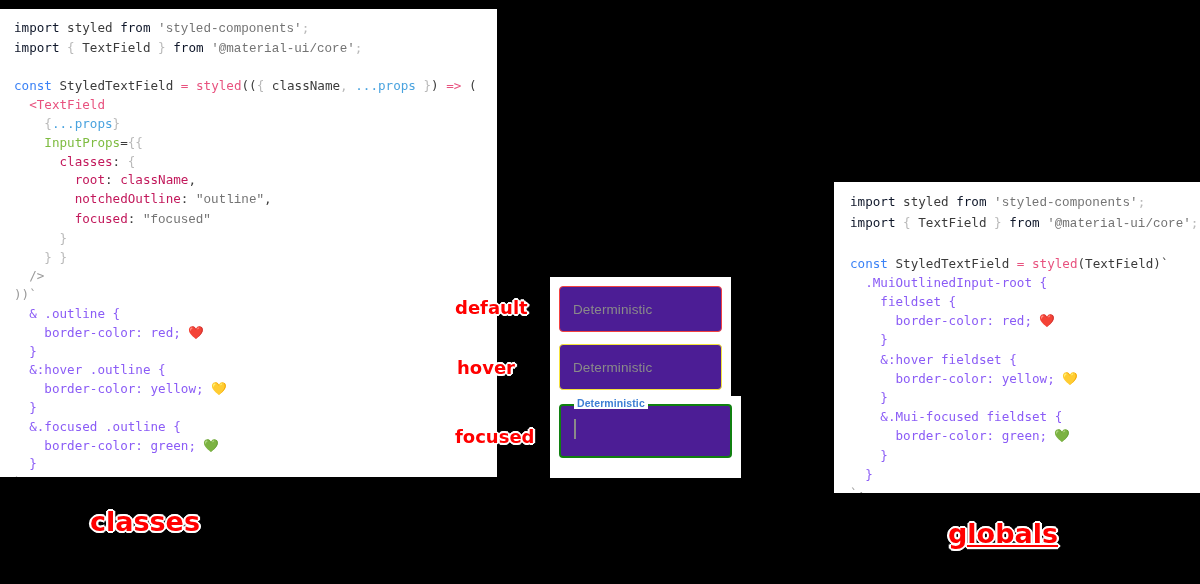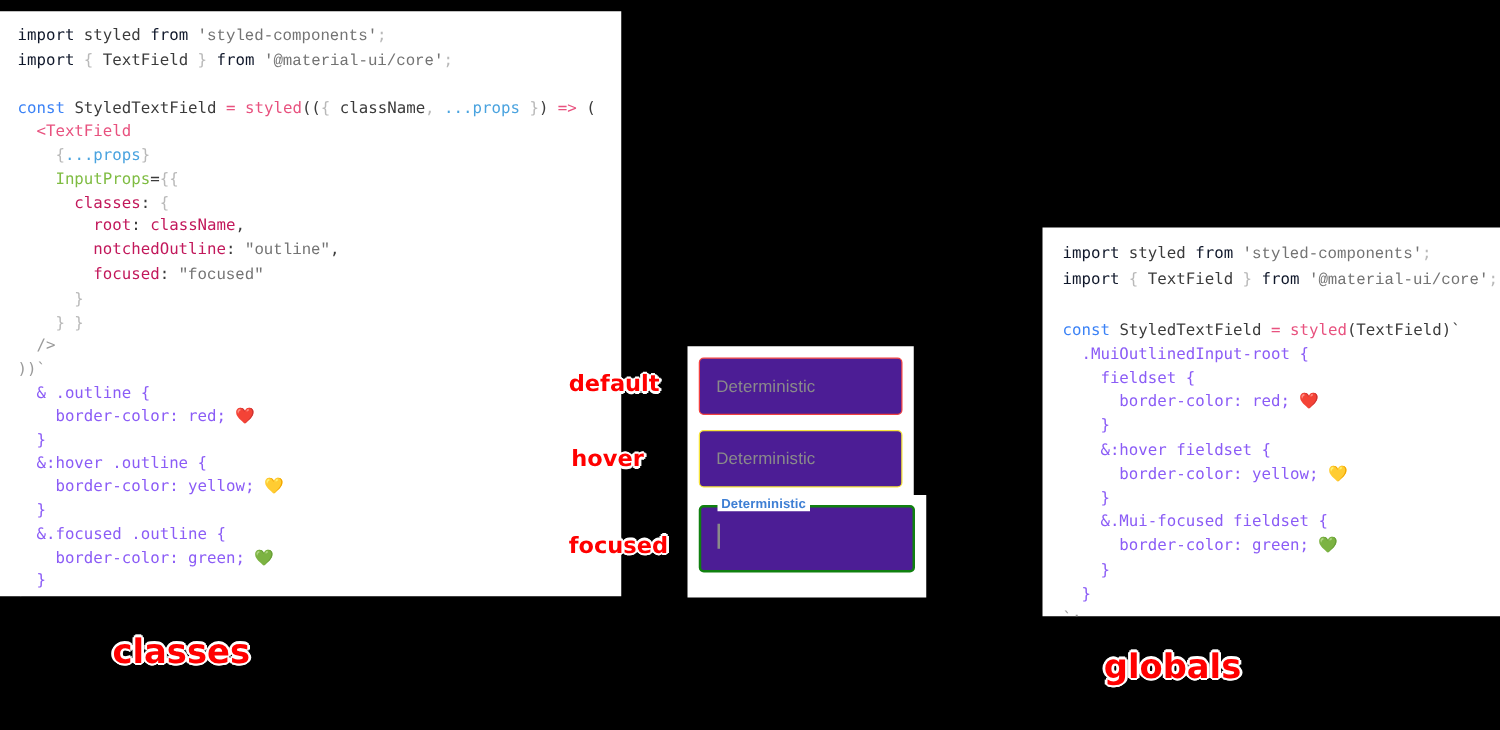--- a/index.html
+++ b/index.html
@@ -153,21 +153,21 @@
        1.2px 1.2px 0 #fff, -1.2px 1.2px 0 #fff, 1.2px -1.2px 0 #fff, -1.2px -1.2px 0 #fff,
        2.2px 0 0 #fff, -2.2px 0 0 #fff, 0 2.2px 0 #fff, 0 -2.2px 0 #fff;
   }
   .annot-state { font-size: 18px; }
   #annot-default { left: 455px; top: 297px; }
   #annot-hover   { left: 457px; top: 357px; }
   #annot-focused { left: 455px; top: 426px; }
 
   .annot-title { font-size: 27px; }
   #annot-classes { left: 90px;  top: 506px; }
-  #annot-globals { left: 883px; top: 518px; }
+  #annot-globals { left: 948px; top: 518px; text-decoration: underline; }
 </style>
 </head>
 <body>
 
 <div class="code-panel" id="code-panel-left">
   <div class="code-lines" id="left-code"><div class="code-line"><span class="tok-kw">import </span><span class="tok-ident">styled</span><span class="tok-kw"> from </span><span class="tok-str">'styled-components'</span><span class="tok-punct">;</span></div><div class="code-line"><span class="tok-kw">import </span><span class="tok-punct">{</span><span class="tok-ident"> TextField </span><span class="tok-punct">}</span><span class="tok-kw"> from </span><span class="tok-str">'@material-ui/core'</span><span class="tok-punct">;</span></div><div class="code-line">&nbsp;</div><div class="code-line"><span class="tok-const">const </span><span class="tok-ident">StyledTextField </span><span class="tok-op">= </span><span class="tok-fn">styled</span><span class="tok-ident">((</span><span class="tok-punct">{</span><span class="tok-ident"> className</span><span class="tok-punct">, </span><span class="tok-spread">...props </span><span class="tok-punct">}</span><span class="tok-ident">) </span><span class="tok-op">=&gt; </span><span class="tok-ident">(</span></div><div class="code-line"><span class="tok-tag">  &lt;TextField</span></div><div class="code-line"><span class="tok-ident">    </span><span class="tok-punct">{</span><span class="tok-spread">...props</span><span class="tok-punct">}</span></div><div class="code-line"><span class="tok-attr">    InputProps</span><span class="tok-ident">=</span><span class="tok-punct">{{</span></div><div class="code-line"><span class="tok-prop">      classes</span><span class="tok-ident">: </span><span class="tok-punct">{</span></div><div class="code-line"><span class="tok-prop">        root</span><span class="tok-ident">: </span><span class="tok-prop">className</span><span class="tok-ident">,</span></div><div class="code-line"><span class="tok-prop">        notchedOutline</span><span class="tok-ident">: </span><span class="tok-str">"outline"</span><span class="tok-ident">,</span></div><div class="code-line"><span class="tok-prop">        focused</span><span class="tok-ident">: </span><span class="tok-str">"focused"</span></div><div class="code-line"><span class="tok-punct">      }</span></div><div class="code-line"><span class="tok-punct">    } }</span></div><div class="code-line"><span class="tok-gray">  /&gt;</span></div><div class="code-line"><span class="tok-gray">))`</span></div><div class="code-line"><span class="tok-css">  &amp; .outline {</span></div><div class="code-line"><span class="tok-css">    border-color: red; </span><span class="emoji">❤️</span></div><div class="code-line"><span class="tok-css">  }</span></div><div class="code-line"><span class="tok-css">  &amp;:hover .outline {</span></div><div class="code-line"><span class="tok-css">    border-color: yellow; </span><span class="emoji">💛</span></div><div class="code-line"><span class="tok-css">  }</span></div><div class="code-line"><span class="tok-css">  &amp;.focused .outline {</span></div><div class="code-line"><span class="tok-css">    border-color: green; </span><span class="emoji">💚</span></div><div class="code-line"><span class="tok-css">  }</span></div><div class="code-line"><span class="tok-gray">`;</span></div></div>
 </div>
 
 <div class="code-panel" id="code-panel-right">
   <div class="code-lines" id="right-code"><div class="code-line"><span class="tok-kw">import </span><span class="tok-ident">styled</span><span class="tok-kw"> from </span><span class="tok-str">'styled-components'</span><span class="tok-punct">;</span></div><div class="code-line"><span class="tok-kw">import </span><span class="tok-punct">{</span><span class="tok-ident"> TextField </span><span class="tok-punct">}</span><span class="tok-kw"> from </span><span class="tok-str">'@material-ui/core'</span><span class="tok-punct">;</span></div><div class="code-line">&nbsp;</div><div class="code-line"><span class="tok-const">const </span><span class="tok-ident">StyledTextField </span><span class="tok-op">= </span><span class="tok-fn">styled</span><span class="tok-ident">(TextField)`</span></div><div class="code-line"><span class="tok-css">  .MuiOutlinedInput-root {</span></div><div class="code-line"><span class="tok-css">    fieldset {</span></div><div class="code-line"><span class="tok-css">      border-color: red; </span><span class="emoji">❤️</span></div><div class="code-line"><span class="tok-css">    }</span></div><div class="code-line"><span class="tok-css">    &amp;:hover fieldset {</span></div><div class="code-line"><span class="tok-css">      border-color: yellow; </span><span class="emoji">💛</span></div><div class="code-line"><span class="tok-css">    }</span></div><div class="code-line"><span class="tok-css">    &amp;.Mui-focused fieldset {</span></div><div class="code-line"><span class="tok-css">      border-color: green; </span><span class="emoji">💚</span></div><div class="code-line"><span class="tok-css">    }</span></div><div class="code-line"><span class="tok-css">  }</span></div><div class="code-line"><span class="tok-gray">`;</span></div></div>

